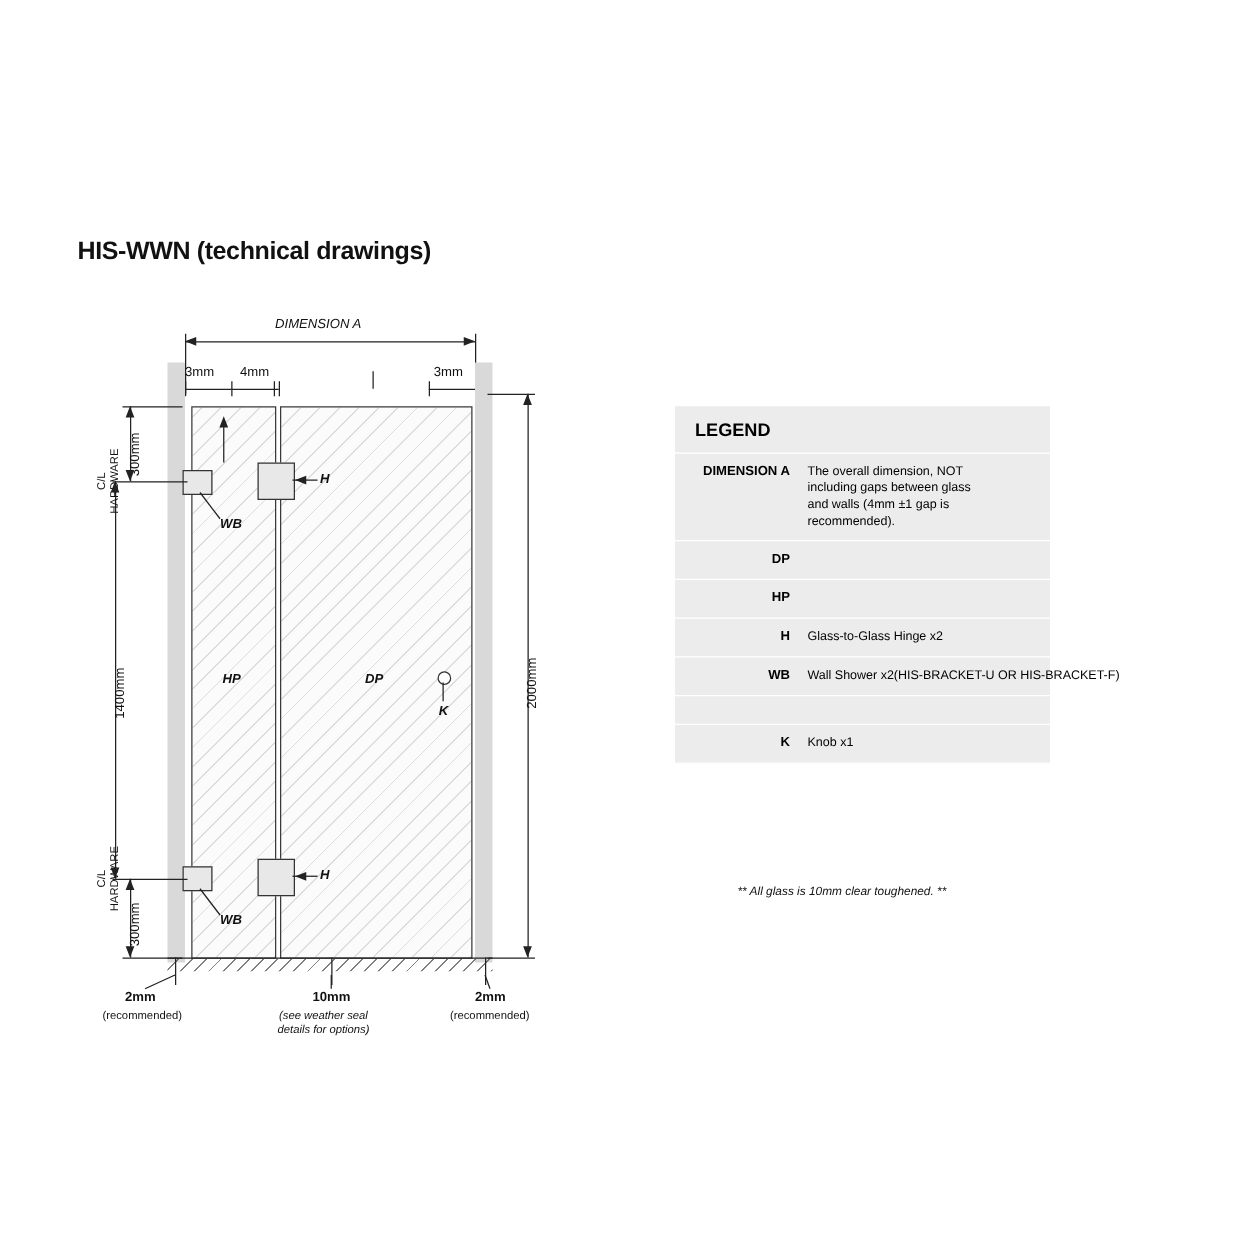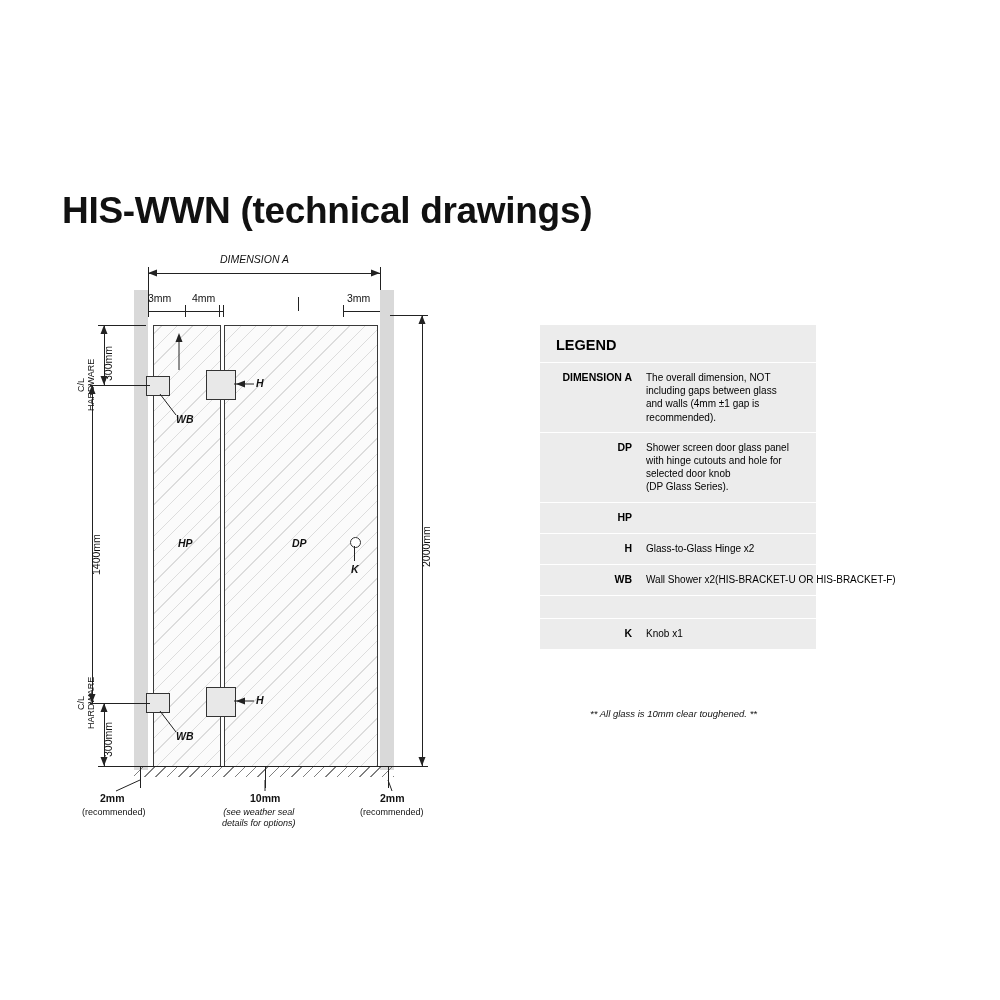--- a/index.html
+++ b/index.html
@@ -13,21 +13,21 @@
     position: relative;
     font-family: "Liberation Sans", sans-serif;
     color: #000;
     overflow: hidden;
   }
 
   #page-title {
     position: absolute;
     left: 62px;
     top: 190px;
-    font-size: 37px;
+    font-size: 20px;
     font-weight: bold;
     letter-spacing: -0.3px;
     color: #111;
   }
 
   
   #drawing {
     position: absolute;
     left: 60px;
     top: 245px;
@@ -127,21 +127,21 @@
     left: 0; top: 0;
     width: 420px; height: 600px;
     pointer-events: none;
   }
 
   
   #legend {
     position: absolute;
     left: 540px;
     top: 325px;
-    width: 276px;
+    width: 300px;
     background: #ececec;
   }
   #legend-title {
     font-size: 14.5px;
     font-weight: bold;
     padding: 12px 0 9px 16px;
     border-bottom: 1px solid #ffffff;
   }
   .leg-row {
     display: flex;
@@ -303,24 +303,20 @@
   <div class="leg-row">
     <div class="leg-key">DIMENSION A</div>
     <div class="leg-val">The overall dimension, NOT
 including gaps between glass
 and walls (4mm ±1 gap is
 recommended).</div>
   </div>
 
   <div class="leg-row">
     <div class="leg-key">DP</div>
-    <div class="leg-val">Shower screen door glass panel
-with hinge cutouts and hole for
-selected door knob
-(DP Glass Series).</div>
   </div>
 
   <div class="leg-row">
     <div class="leg-key">HP</div>
   </div>
 
   <div class="leg-row">
     <div class="leg-key">H</div>
     <div class="leg-val">Glass-to-Glass Hinge x2</div>
   </div>

